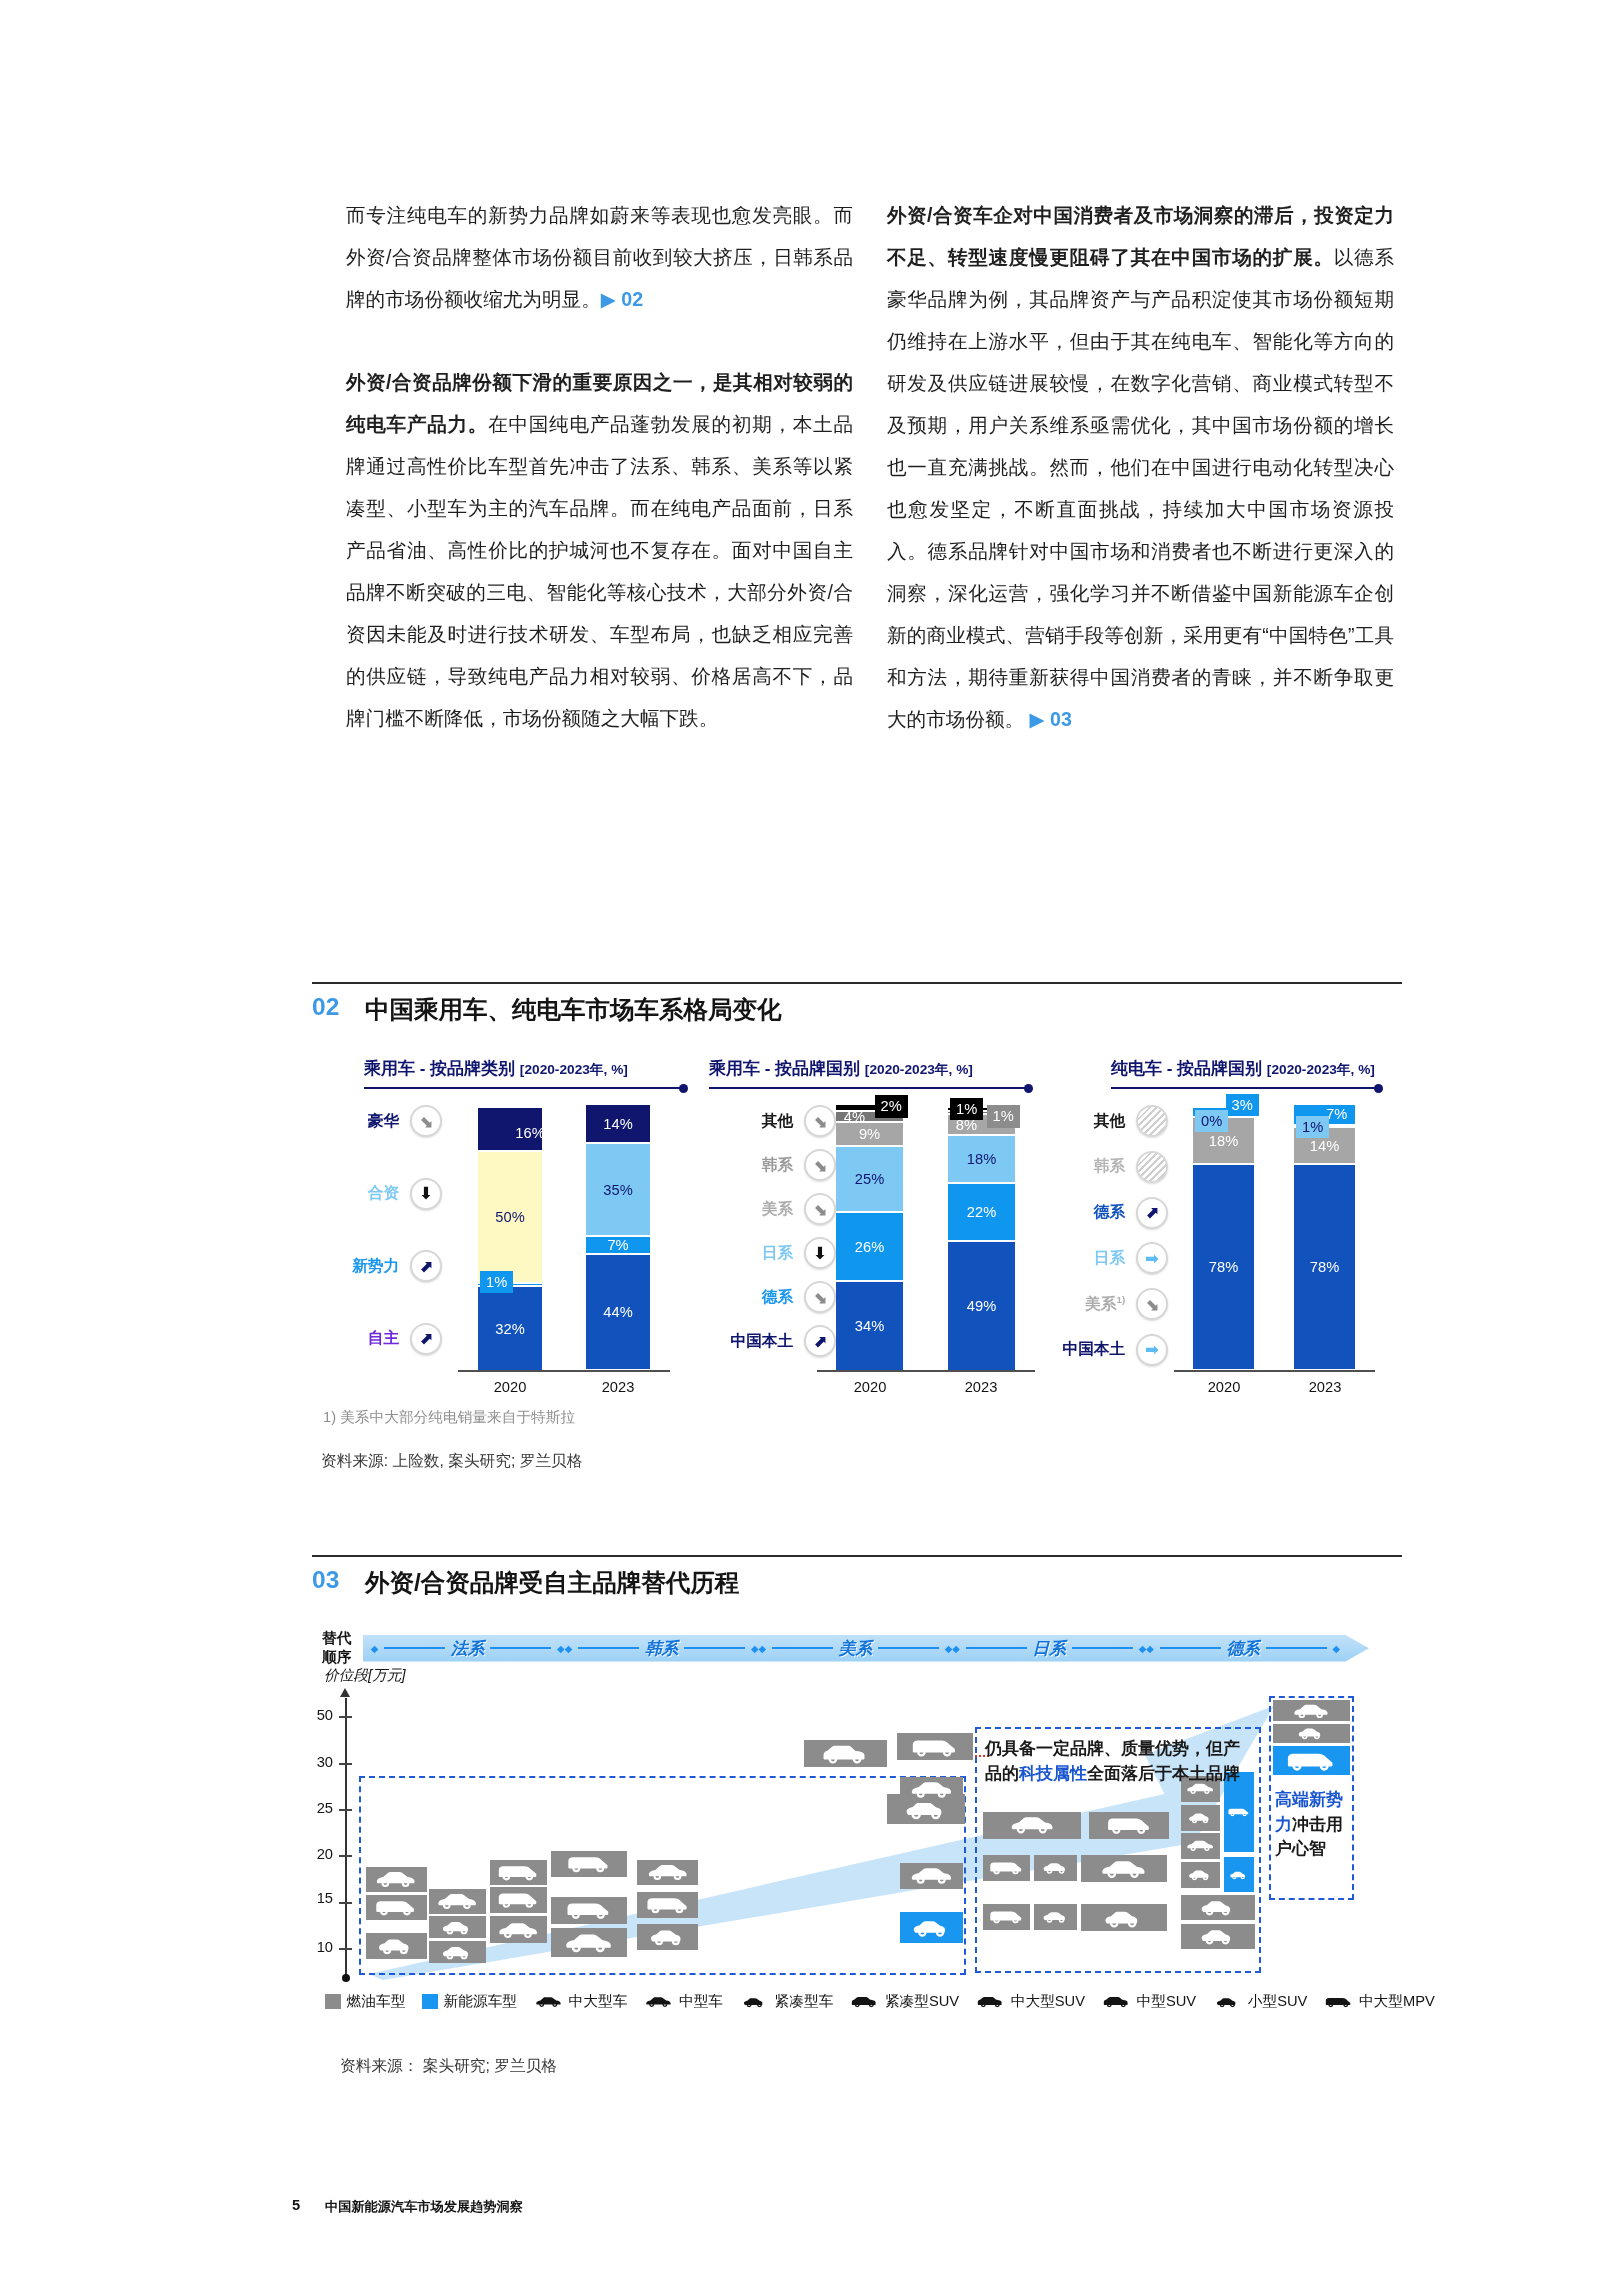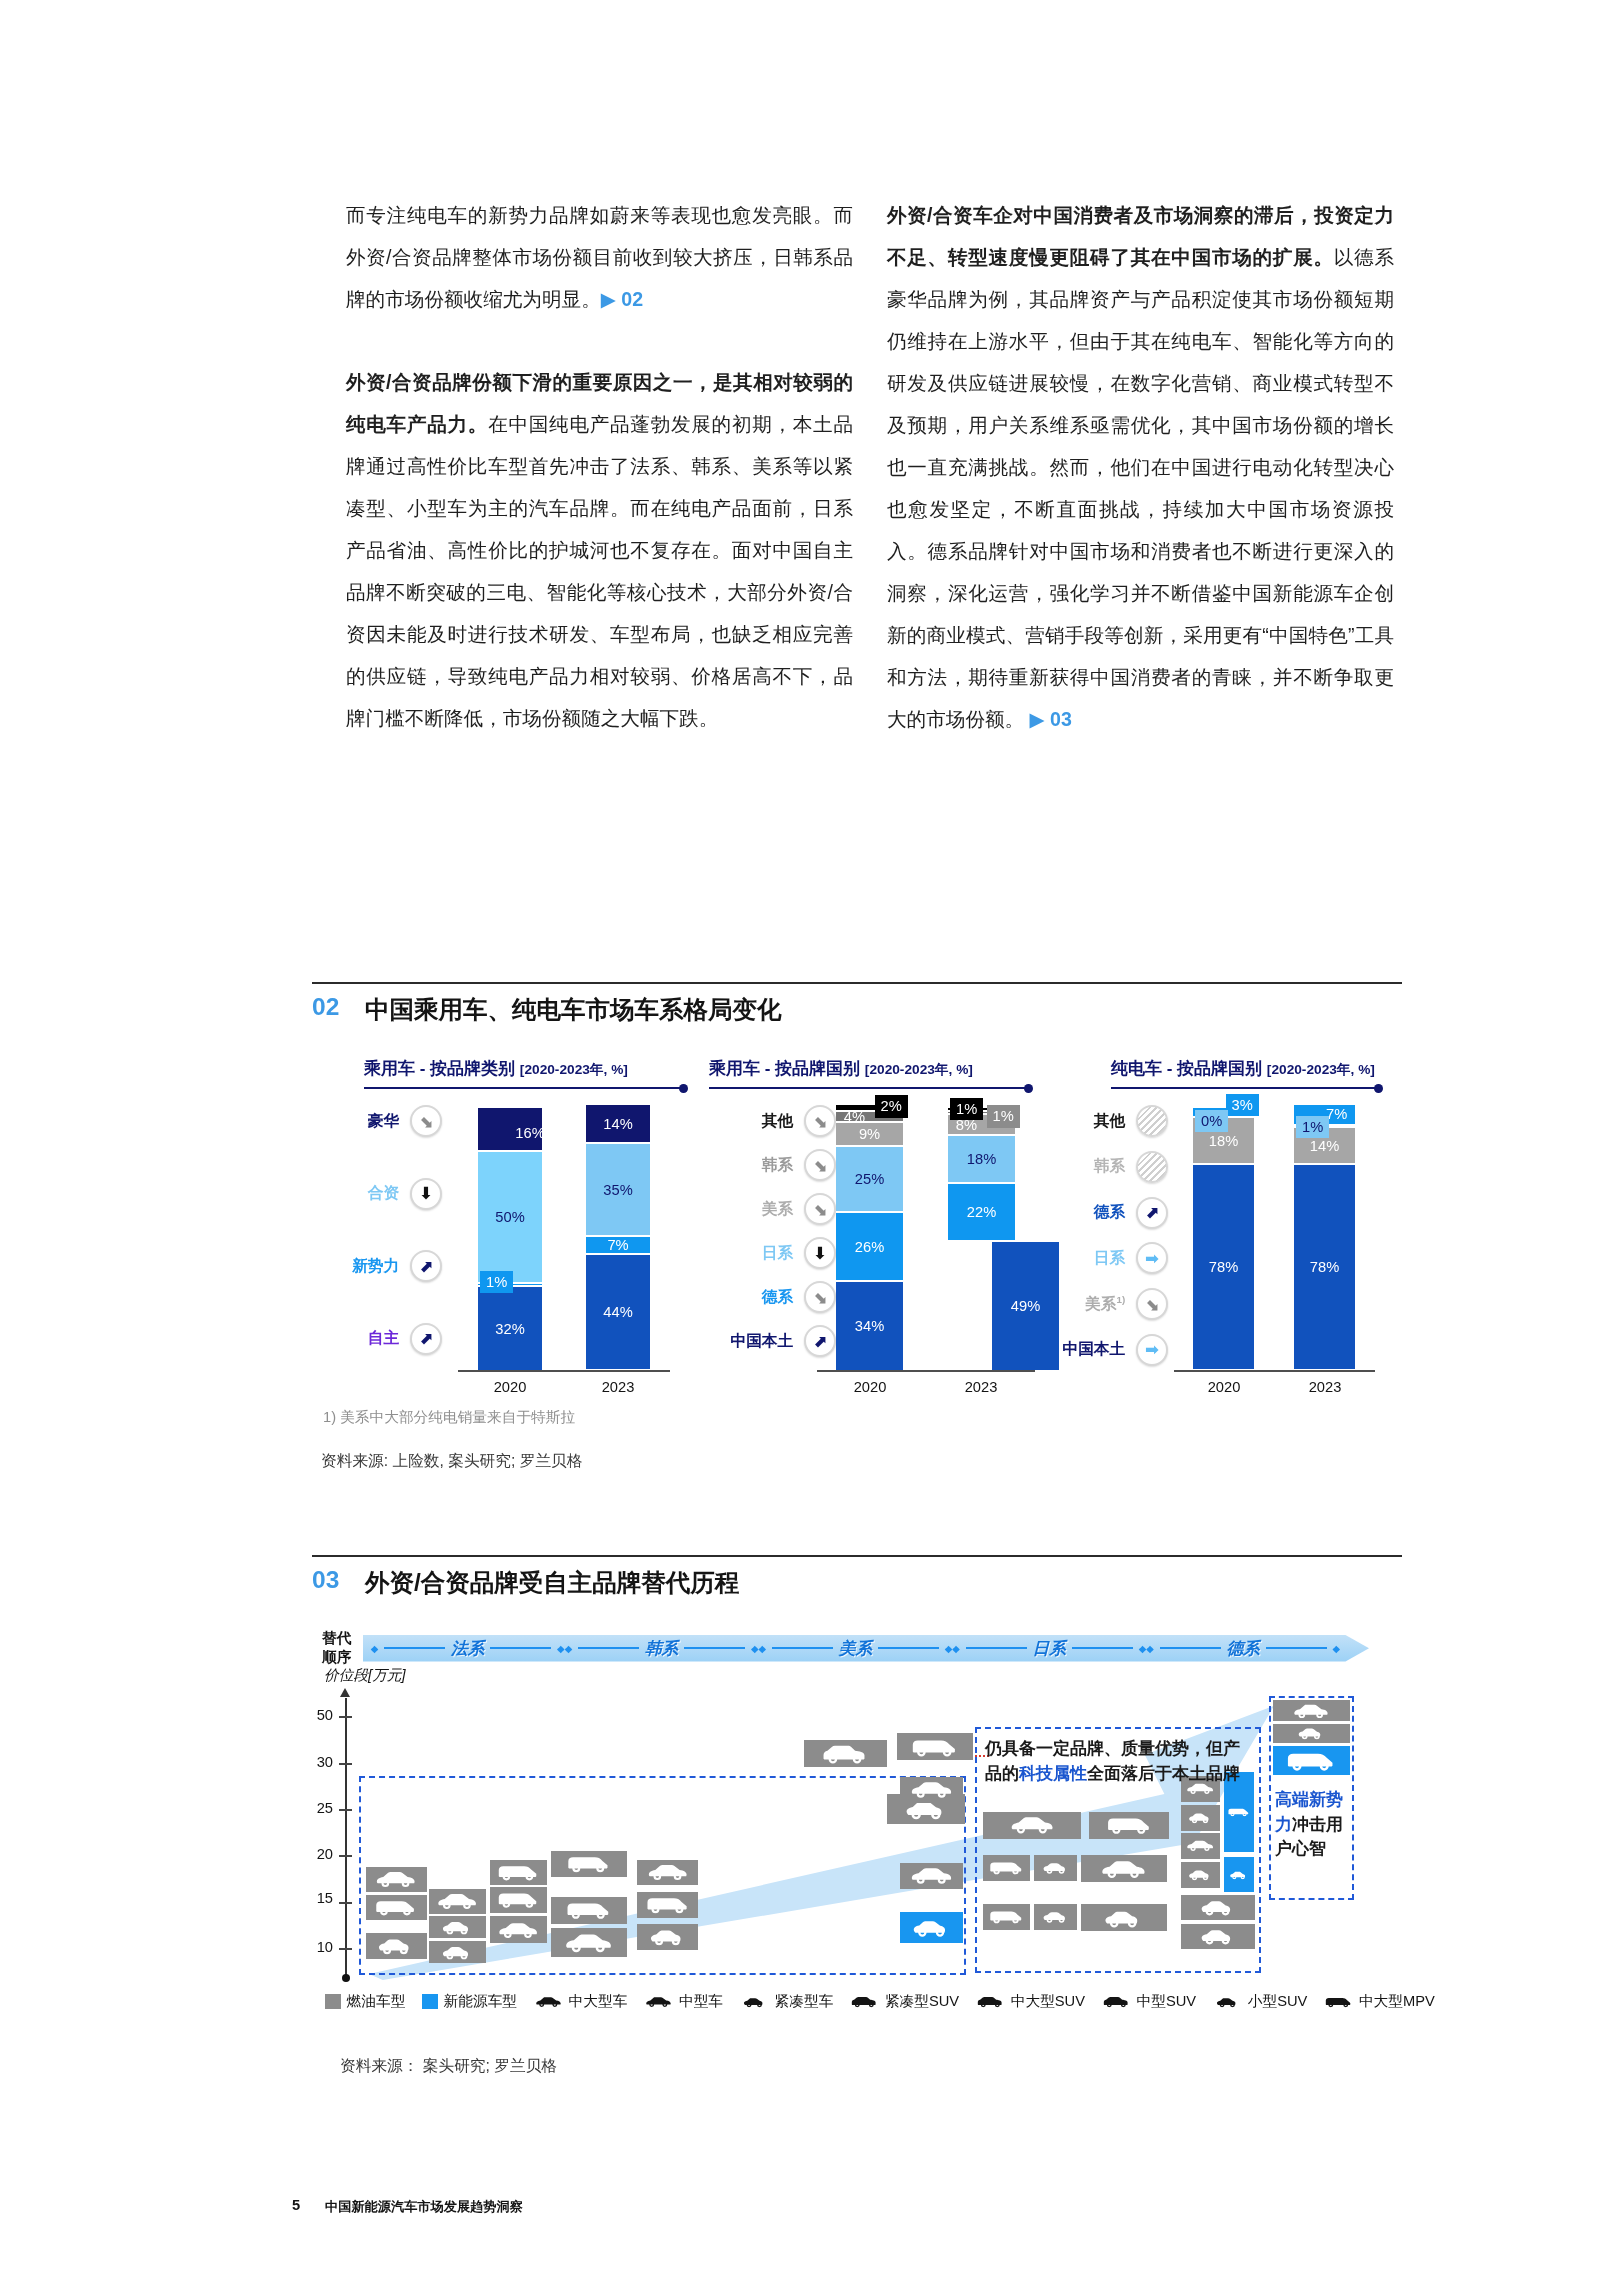--- a/index.html
+++ b/index.html
@@ -131,21 +131,21 @@
           </div>
           <div class="cl-item">
             <span class="cl-label" style="color: #6d28d9;">自主</span>
             <span class="cl-circ" style="color: rgb(16, 22, 110);">⬈</span>
           </div>
         </div>
         <div class="bar" style="left: 114px; width: 64px;">
           <div class="seg" style="top: 2.6px; height: 50px; background: rgb(16, 22, 110); padding-left: 40px;">
             <span style="color: rgb(255, 255, 255);">16%</span>
           </div>
-          <div class="seg nb" style="top: 45px; height: 132px; background: #7dd3fc;">
+          <div class="seg nb" style="top: 45px; height: 132px; background: #fef9c3;">
             <span style="color: rgb(16, 22, 110);">50%</span>
           </div>
           <div class="seg nb" style="top: 177px; height: 2.6px; background: rgb(15, 151, 240);"></div>
           <div class="co" style="background: rgb(15, 151, 240); color: rgb(255, 255, 255); top: 166px; left: 2px;">1%</div>
           <div class="seg nb" style="top: 180px; height: 85px; background: rgb(17, 82, 189);">
             <span style="color: rgb(255, 255, 255);">32%</span>
           </div>
         </div>
         <div class="yr" style="left: 146px;">2020</div>
         <div class="bar" style="left: 222px; width: 64px;">
@@ -220,21 +220,21 @@
           <div class="co" style="background: rgb(140, 140, 140); color: rgb(255, 255, 255); top: 0.4px; right: -4.9px;">1%</div>
           <div class="seg nb" style="top: 8px; height: 21px; background: rgb(166, 166, 166); justify-content: flex-start; padding-left: 7.8px;">
             <span style="color: rgb(255, 255, 255);">8%</span>
           </div>
           <div class="seg nb" style="top: 29px; height: 48px; background: rgb(126, 200, 244);">
             <span style="color: rgb(16, 22, 110);">18%</span>
           </div>
           <div class="seg nb" style="top: 77px; height: 58px; background: rgb(15, 151, 240);">
             <span style="color: rgb(255, 255, 255);">22%</span>
           </div>
-          <div class="seg nb" style="top: 135px; height: 130px; background: rgb(17, 82, 189); margin-left: 44px;">
+          <div class="seg nb" style="top: 135px; height: 130px; background: rgb(17, 82, 189);">
             <span style="color: rgb(255, 255, 255);">49%</span>
           </div>
         </div>
         <div class="yr" style="left: 272px;">2023</div>
         <div class="axis" style="left: 108px; width: 218px;"></div>
       </div>
       <div class="chart-panel" style="left: 1111px; width: 271px;">
         <div class="ct"><span>纯电车 - 按品牌国别 </span><span class="br">[2020-2023年, %]</span></div>
         <div class="cl" style="width: 57px; height: 261px;">
           <div class="cl-item">

